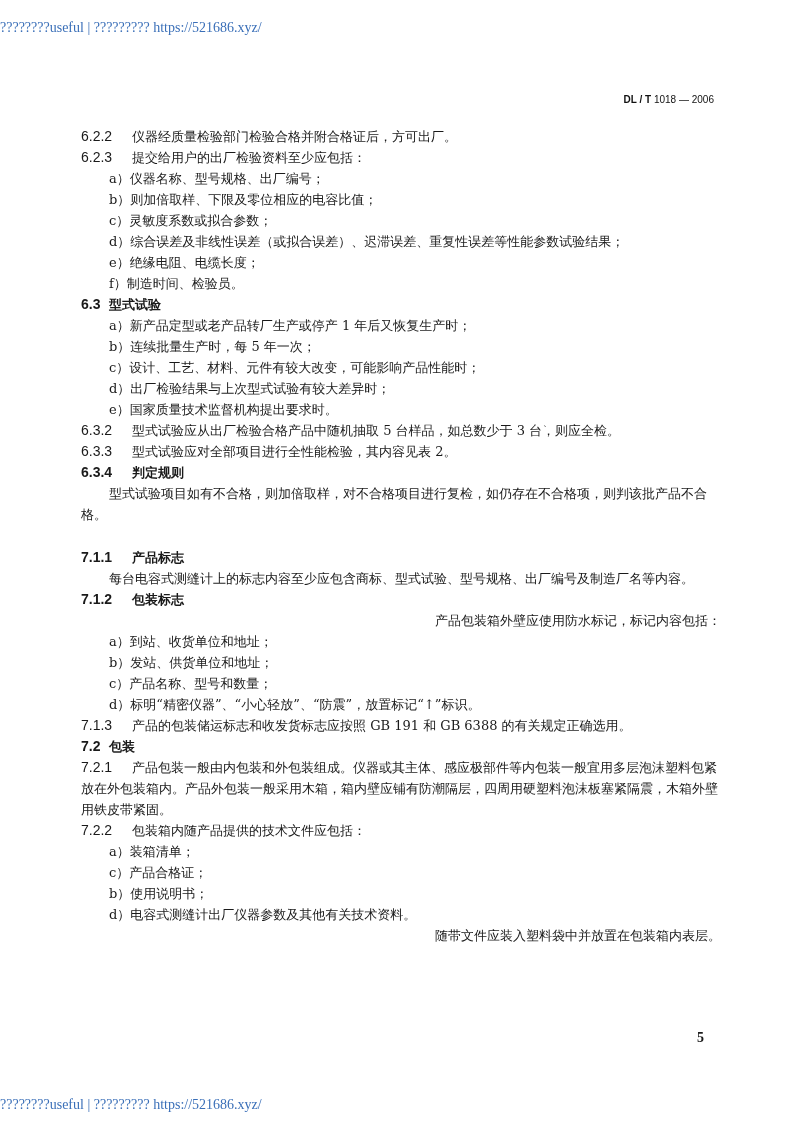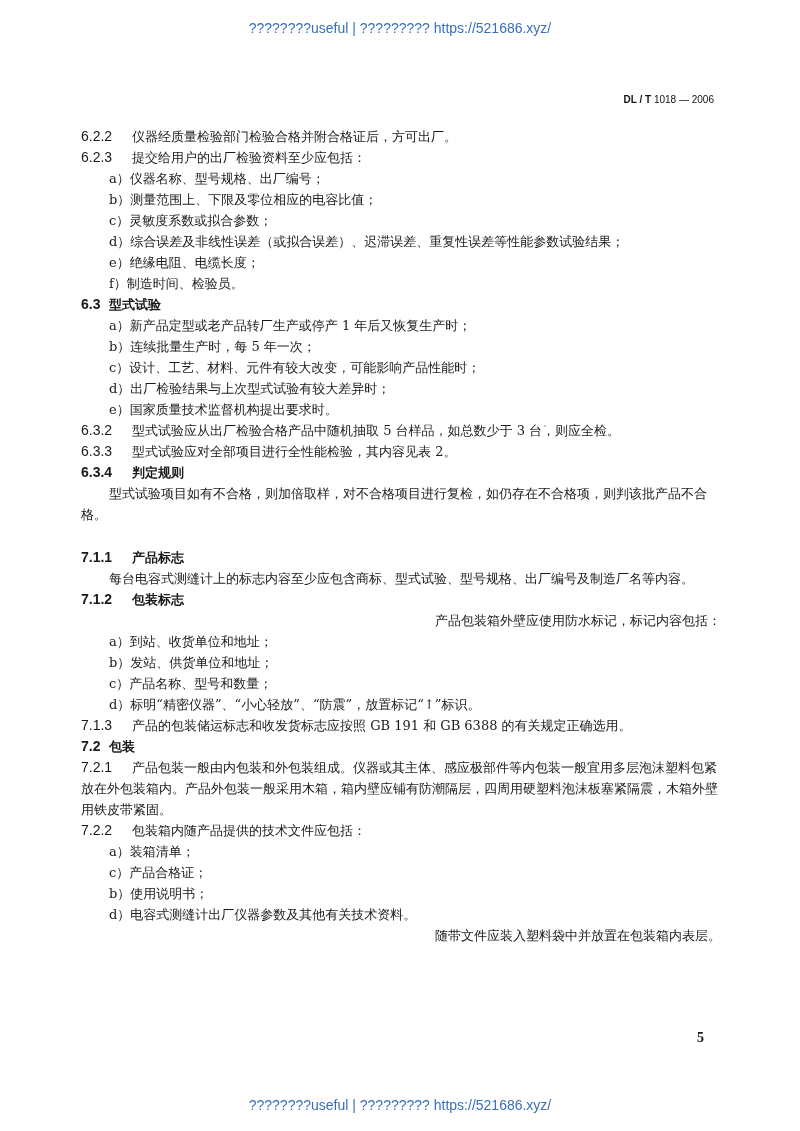--- a/index.html
+++ b/index.html
@@ -2,22 +2,22 @@
 <html><head>
 <meta charset="utf-8">
 <style>
   html, body { margin: 0; padding: 0; background: #ffffff; }
   body {
     width: 800px; height: 1131px; position: relative; overflow: hidden;
     font-family: "DejaVu Serif", "Liberation Serif", serif;
     color: #1a1a1a;
   }
   .watermark {
-    position: absolute; left: 0; width: 800px; text-align: center;
-    font-family: Liberation Sans, sans-serif; font-size: 14px; color: #3a6fb8;
+    position: absolute; left: 0; width: 800px; text-align: left;
+    font-family: Liberation Serif, serif; font-size: 14px; color: #3a6fb8;
   }
   .wm-top { top: 20px; }
   .wm-bottom { top: 1097px; }
   .std-code {
     position: absolute; top: 94px; right: 86px;
     font-family: "Liberation Sans", sans-serif; font-size: 10px; font-weight: bold;
     color: #111;
   }
   .std-code .num { font-weight: normal; }
   .content {
@@ -58,21 +58,21 @@
 <div class="content">
 
   <div class="line">
     <span class="sec-num w4">6.2.2</span><span>仪器经质量检验部门检验合格并附合格证后，方可出厂。</span>
   </div>
 
   <div class="line">
     <span class="sec-num w4">6.2.3</span><span>提交给用户的出厂检验资料至少应包括：</span>
   </div>
   <div class="line item">a）仪器名称、型号规格、出厂编号；</div>
-  <div class="line item">b）测量范围上、下限及零位相应的电容比值；</div>
+  <div class="line item">b）则加倍取样、下限及零位相应的电容比值；</div>
   <div class="line item">c）灵敏度系数或拟合参数；</div>
   <div class="line item">d）综合误差及非线性误差（或拟合误差）、迟滞误差、重复性误差等性能参数试验结果；</div>
   <div class="line item">e）绝缘电阻、电缆长度；</div>
   <div class="line item">f）制造时间、检验员。</div>
 
   <div class="line heading">
     <span class="sec-num w2">6.3</span><span>型式试验</span>
   </div>
 
   <div class="line item">a）新产品定型或老产品转厂生产或停产 1 年后又恢复生产时；</div>

